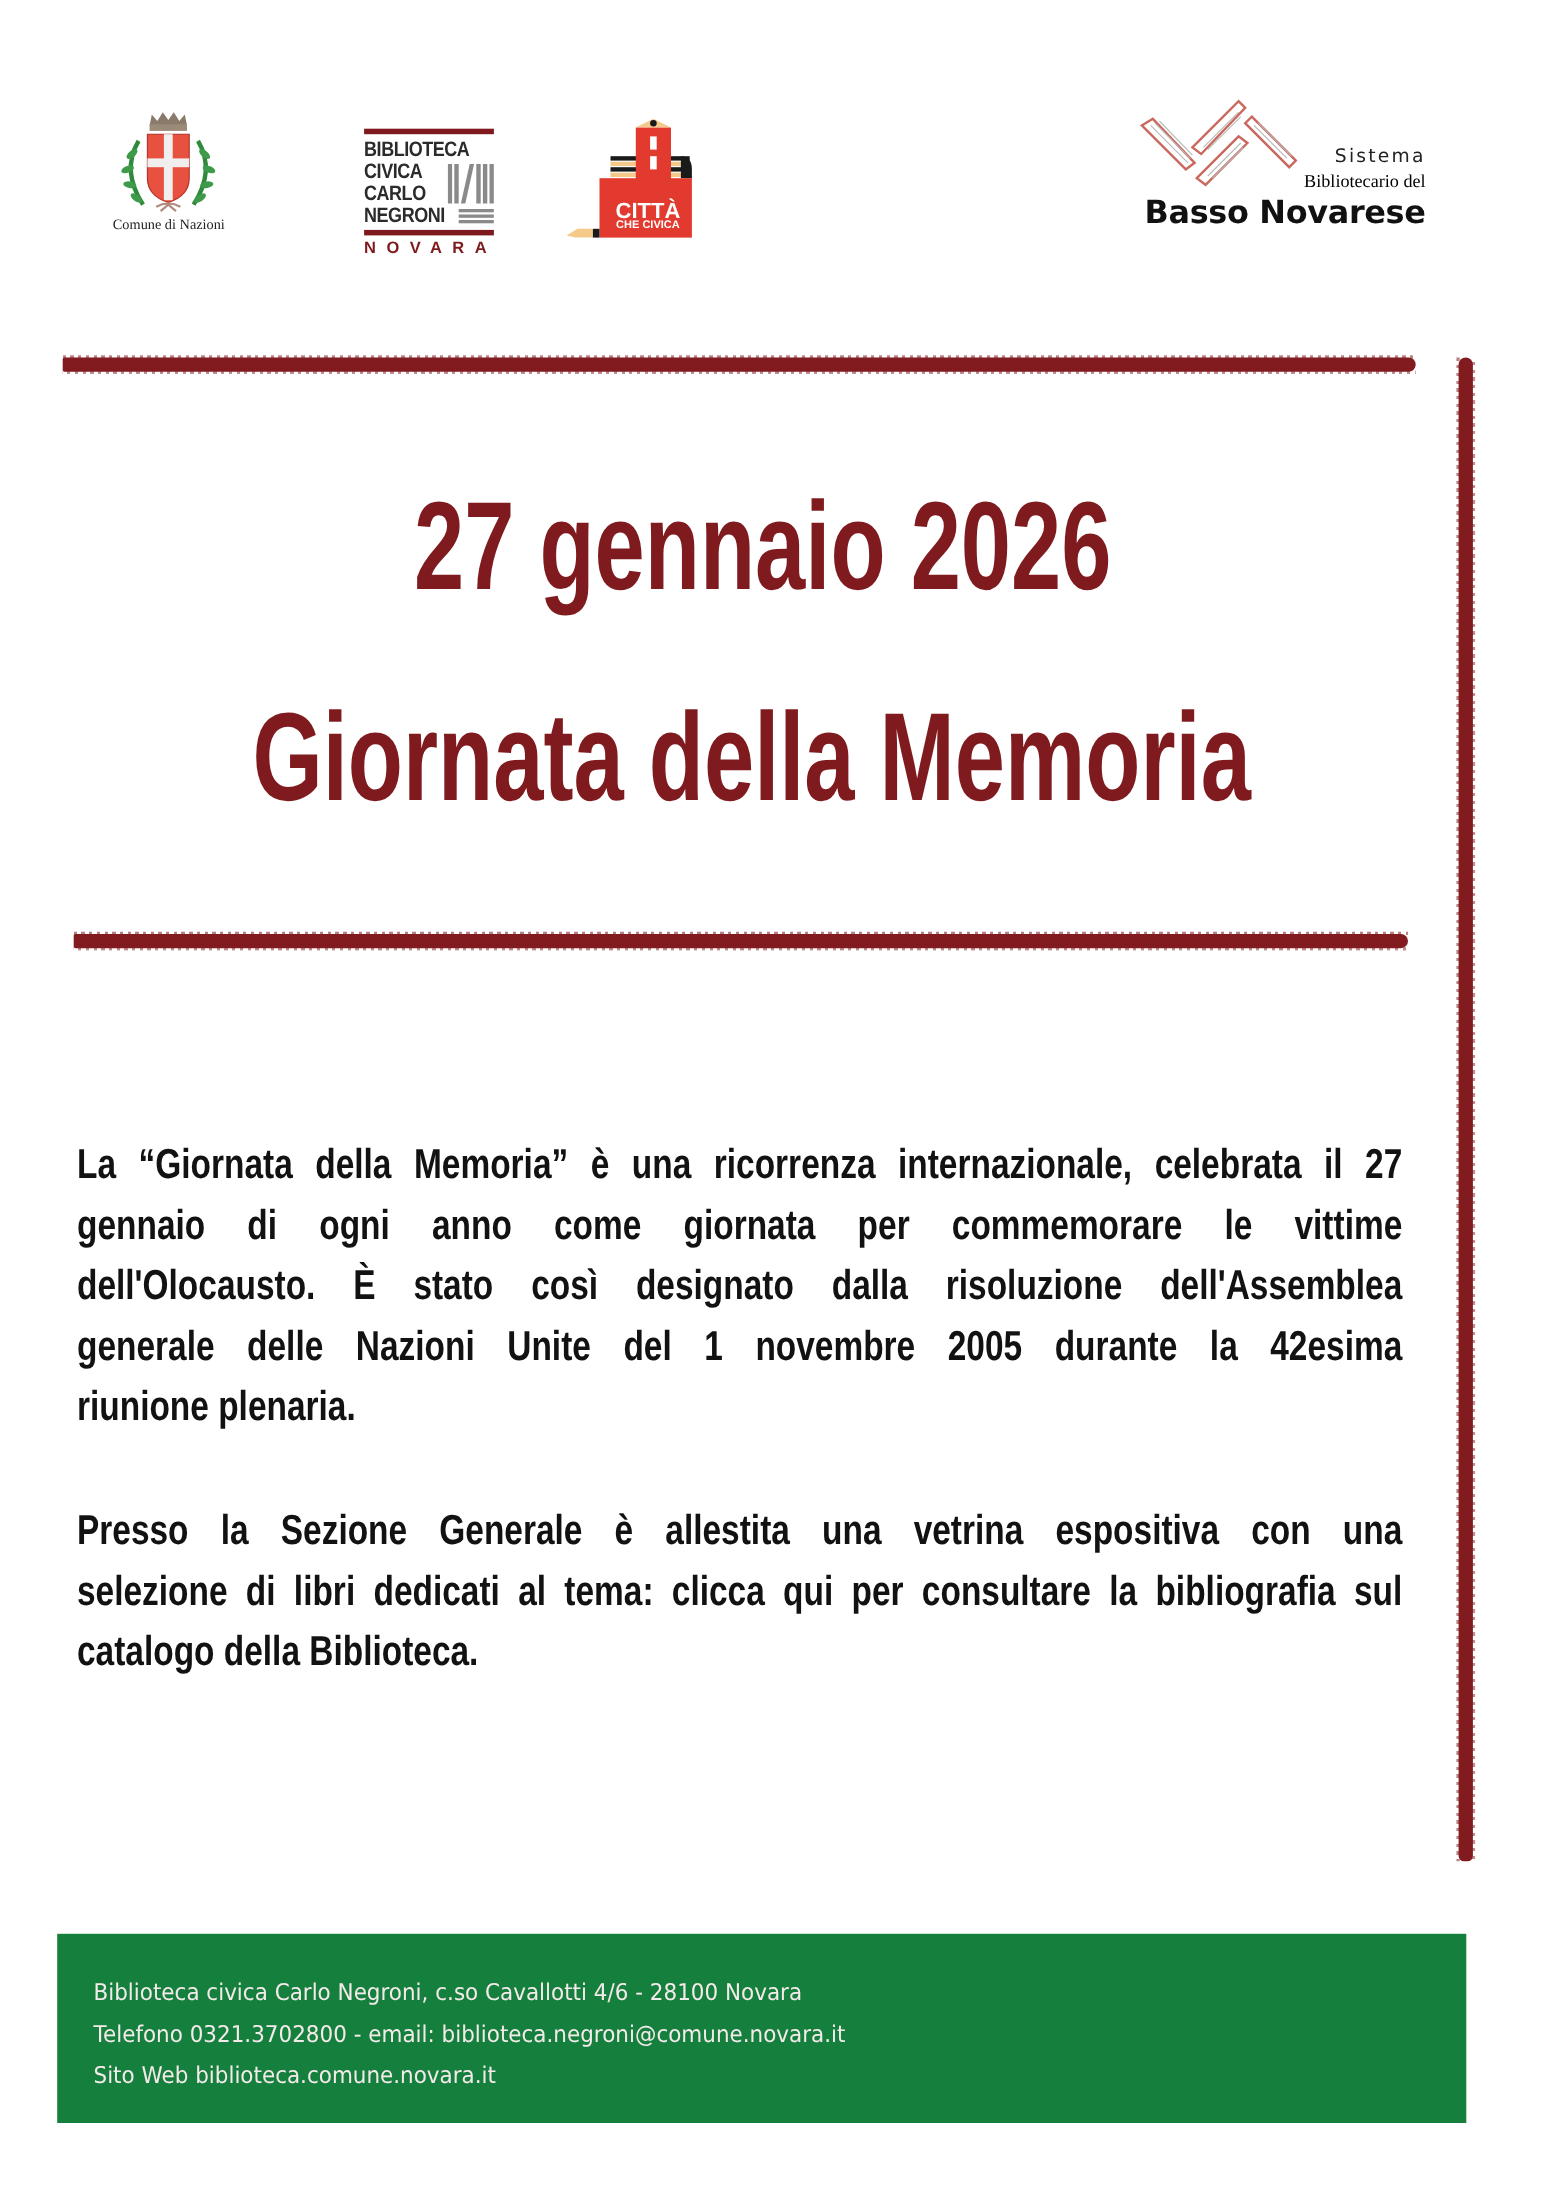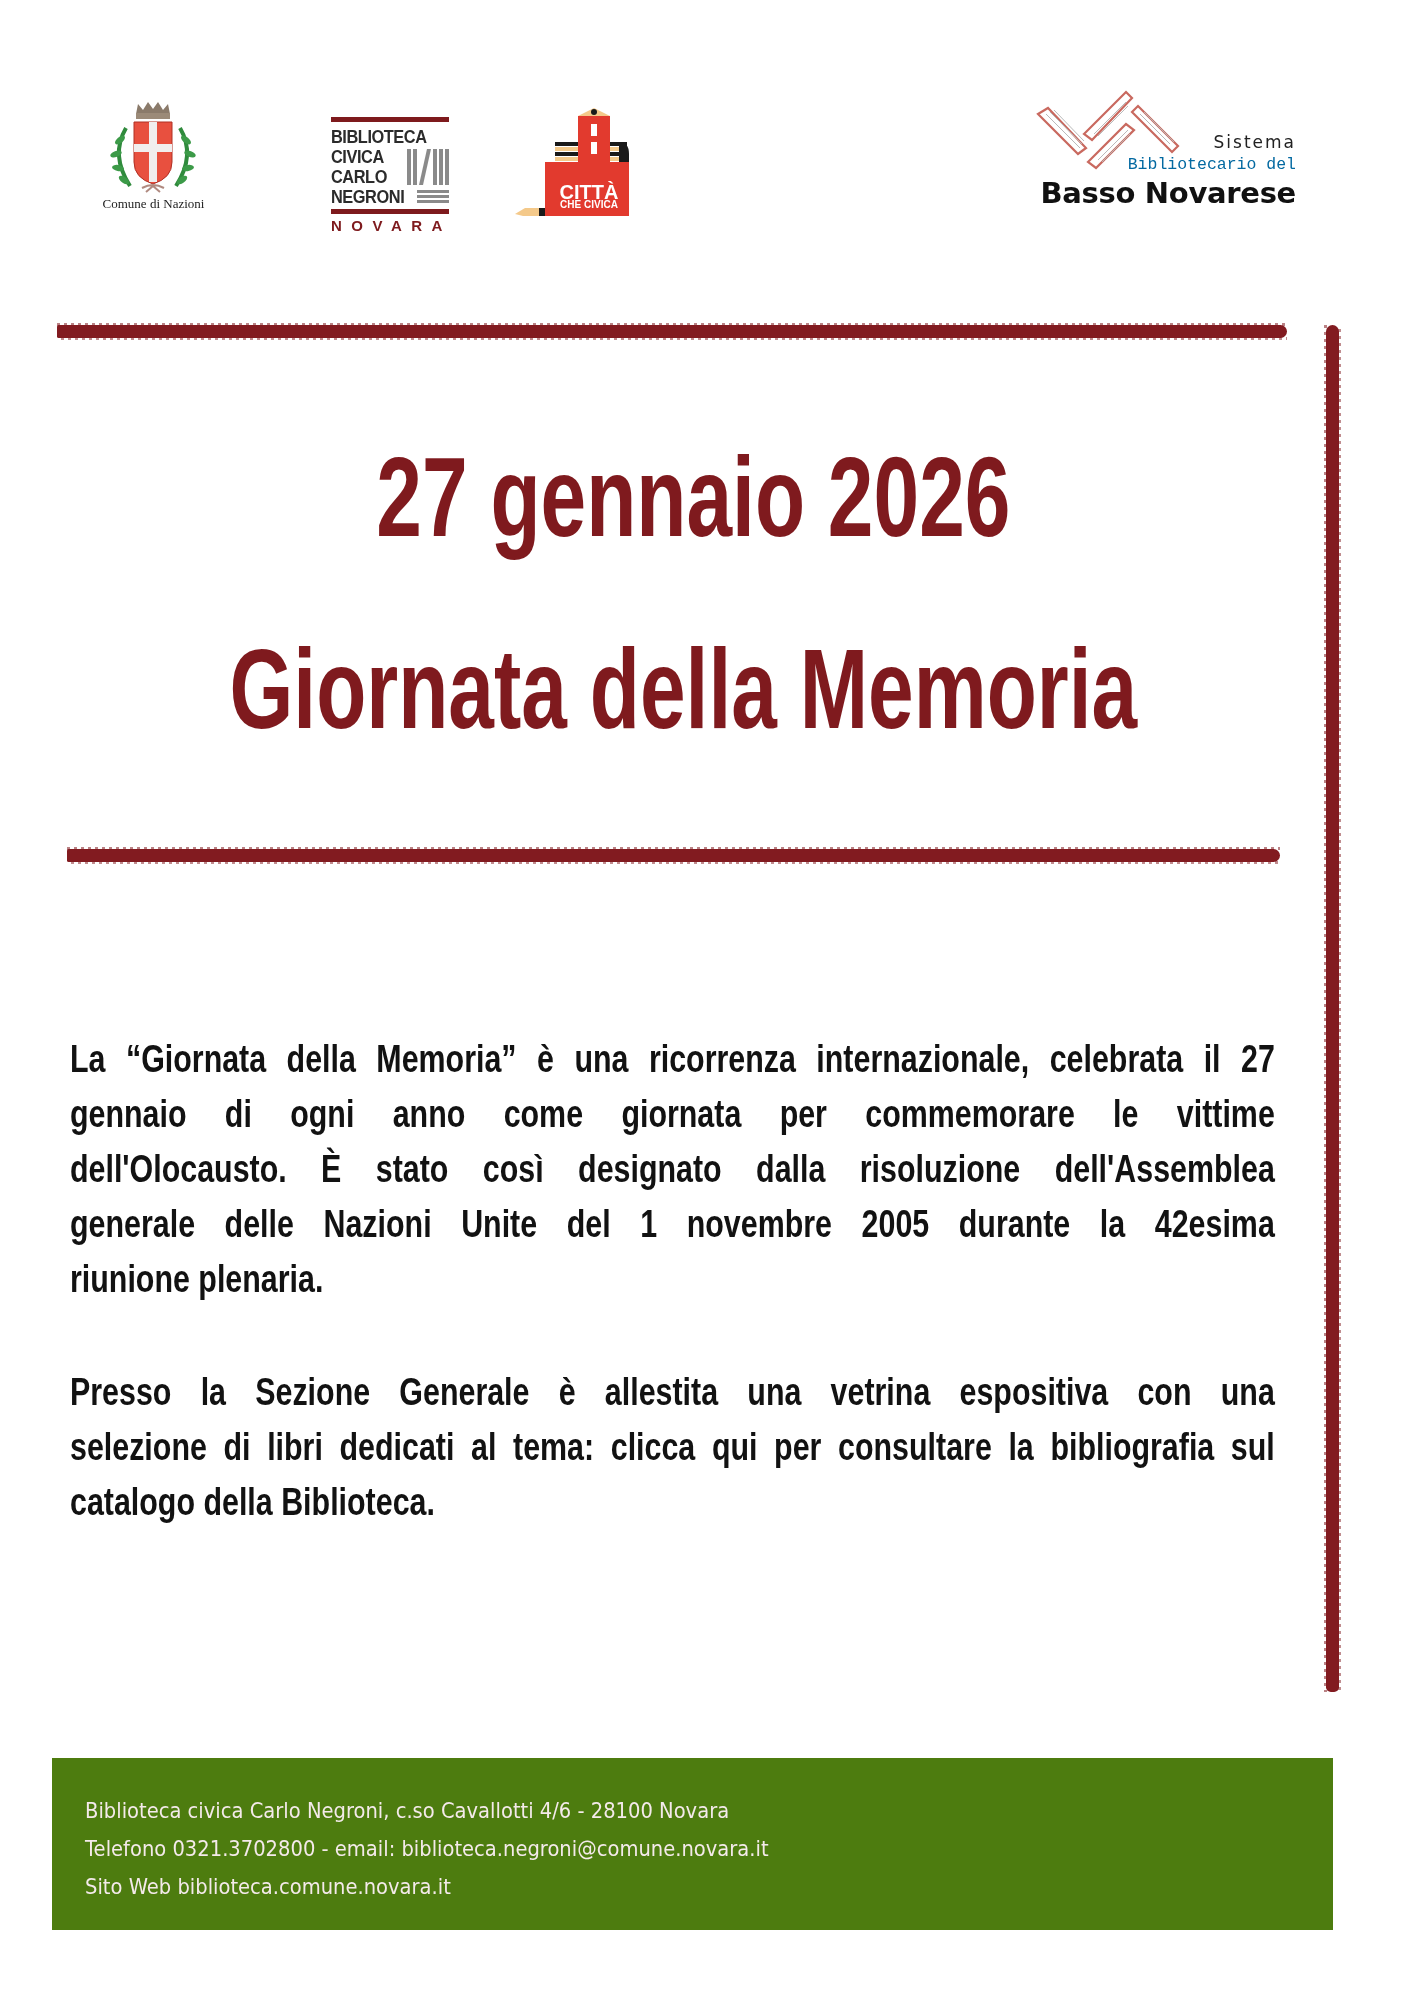--- a/index.html
+++ b/index.html
@@ -22,21 +22,21 @@
   .negroni .w4 { top: 72px; transform: scaleX(0.86); }
   .negroni .novara { position: absolute; left: 0; top: 103px; width: 118px; font-size: 15px; font-weight: bold; letter-spacing: 9.5px; color: #7e1a1d; line-height: 16px; }
   .negroni .books { position: absolute; left: 76px; top: 34px; }
 
   .citta { left: 515px; top: 108px; width: 115px; height: 110px; }
   .citta .caption1 { position: absolute; left: 40px; top: 75px; width: 68px; text-align: center; color: #fff; font-weight: bold; font-size: 20px; line-height: 18px; }
   .citta .caption2 { position: absolute; left: 38px; top: 92px; width: 72px; text-align: center; color: #fff; font-weight: bold; font-size: 10px; line-height: 10px; }
 
   .sistema { left: 1036px; top: 78px; width: 260px; height: 135px; }
   .sistema .s1 { position: absolute; right: 0; top: 55px; font-family: "DejaVu Sans", sans-serif; font-size: 17px; letter-spacing: 2px; color: #222; line-height: 18px; }
-  .sistema .s2 { position: absolute; right: 0; top: 78px; font-family: Liberation Mono, monospace; font-size: 16.5px; color: #0369a1; line-height: 18px; }
+  .sistema .s2 { position: absolute; right: 0; top: 78px; font-family: Liberation Serif, serif; font-size: 16.5px; color: #000000; line-height: 18px; }
   .sistema .s3 { position: absolute; right: 0; top: 99px; font-family: "DejaVu Sans", sans-serif; font-size: 29px; font-weight: bold; color: #111; line-height: 32px; letter-spacing: -0.3px; text-align: right; }
 
   
   .stroke-h { position: absolute; height: 13px; background: #821b20; border-radius: 2px 8px 8px 2px; }
   .stroke-h::before { content: ""; position: absolute; left: 0; right: 0; top: -2px; height: 3px; background: repeating-linear-gradient(90deg, rgba(130,27,32,0.55) 0 3px, transparent 3px 7px); }
   .stroke-h::after { content: ""; position: absolute; left: 0; right: 0; bottom: -2px; height: 3px; background: repeating-linear-gradient(90deg, transparent 0 4px, rgba(130,27,32,0.5) 4px 7px); }
   .stroke-top { left: 57px; top: 325px; width: 1230px; }
   .stroke-mid { left: 67px; top: 849px; width: 1213px; }
   .stroke-v { position: absolute; left: 1326px; top: 325px; width: 13px; height: 1367px; background: #821b20; border-radius: 8px 8px 6px 6px; }
   .stroke-v::before { content: ""; position: absolute; top: 0; bottom: 0; left: -2px; width: 3px; background: repeating-linear-gradient(180deg, rgba(130,27,32,0.55) 0 3px, transparent 3px 7px); }
@@ -50,21 +50,21 @@
 
   
   .body-wrap { position: absolute; left: 70px; width: 1506px; transform: scaleX(0.8); transform-origin: left top; color: #121212; font-family: "Liberation Sans", sans-serif; font-weight: bold; font-size: 38px; }
   .body-wrap .line { height: 55px; line-height: 55px; text-align: justify; text-align-last: justify; white-space: nowrap; overflow: visible; }
   .body-wrap .line.last { text-align: left; text-align-last: left; }
   .body-wrap .line.justify { white-space: normal; }
   .para1 { top: 1032px; }
   .para2 { top: 1365px; }
 
   
-  .footer { position: absolute; left: 52px; top: 1758px; width: 1281px; height: 172px; background: #4d7c0f; }
+  .footer { position: absolute; left: 52px; top: 1758px; width: 1281px; height: 172px; background: #15803d; }
   .footer .fline { position: absolute; left: 33px; color: #f4eaea; font-family: "DejaVu Sans", sans-serif; font-size: 21px; line-height: 26px; white-space: nowrap; transform: scaleX(0.93); transform-origin: left top; }
   .footer .f1 { top: 40px; }
   .footer .f2 { top: 78px; }
   .footer .f3 { top: 116px; }
 </style>
 </head>
 <body>
 
 <div class="logo comune">
   <svg width="115" height="96" viewBox="0 0 115 96">

